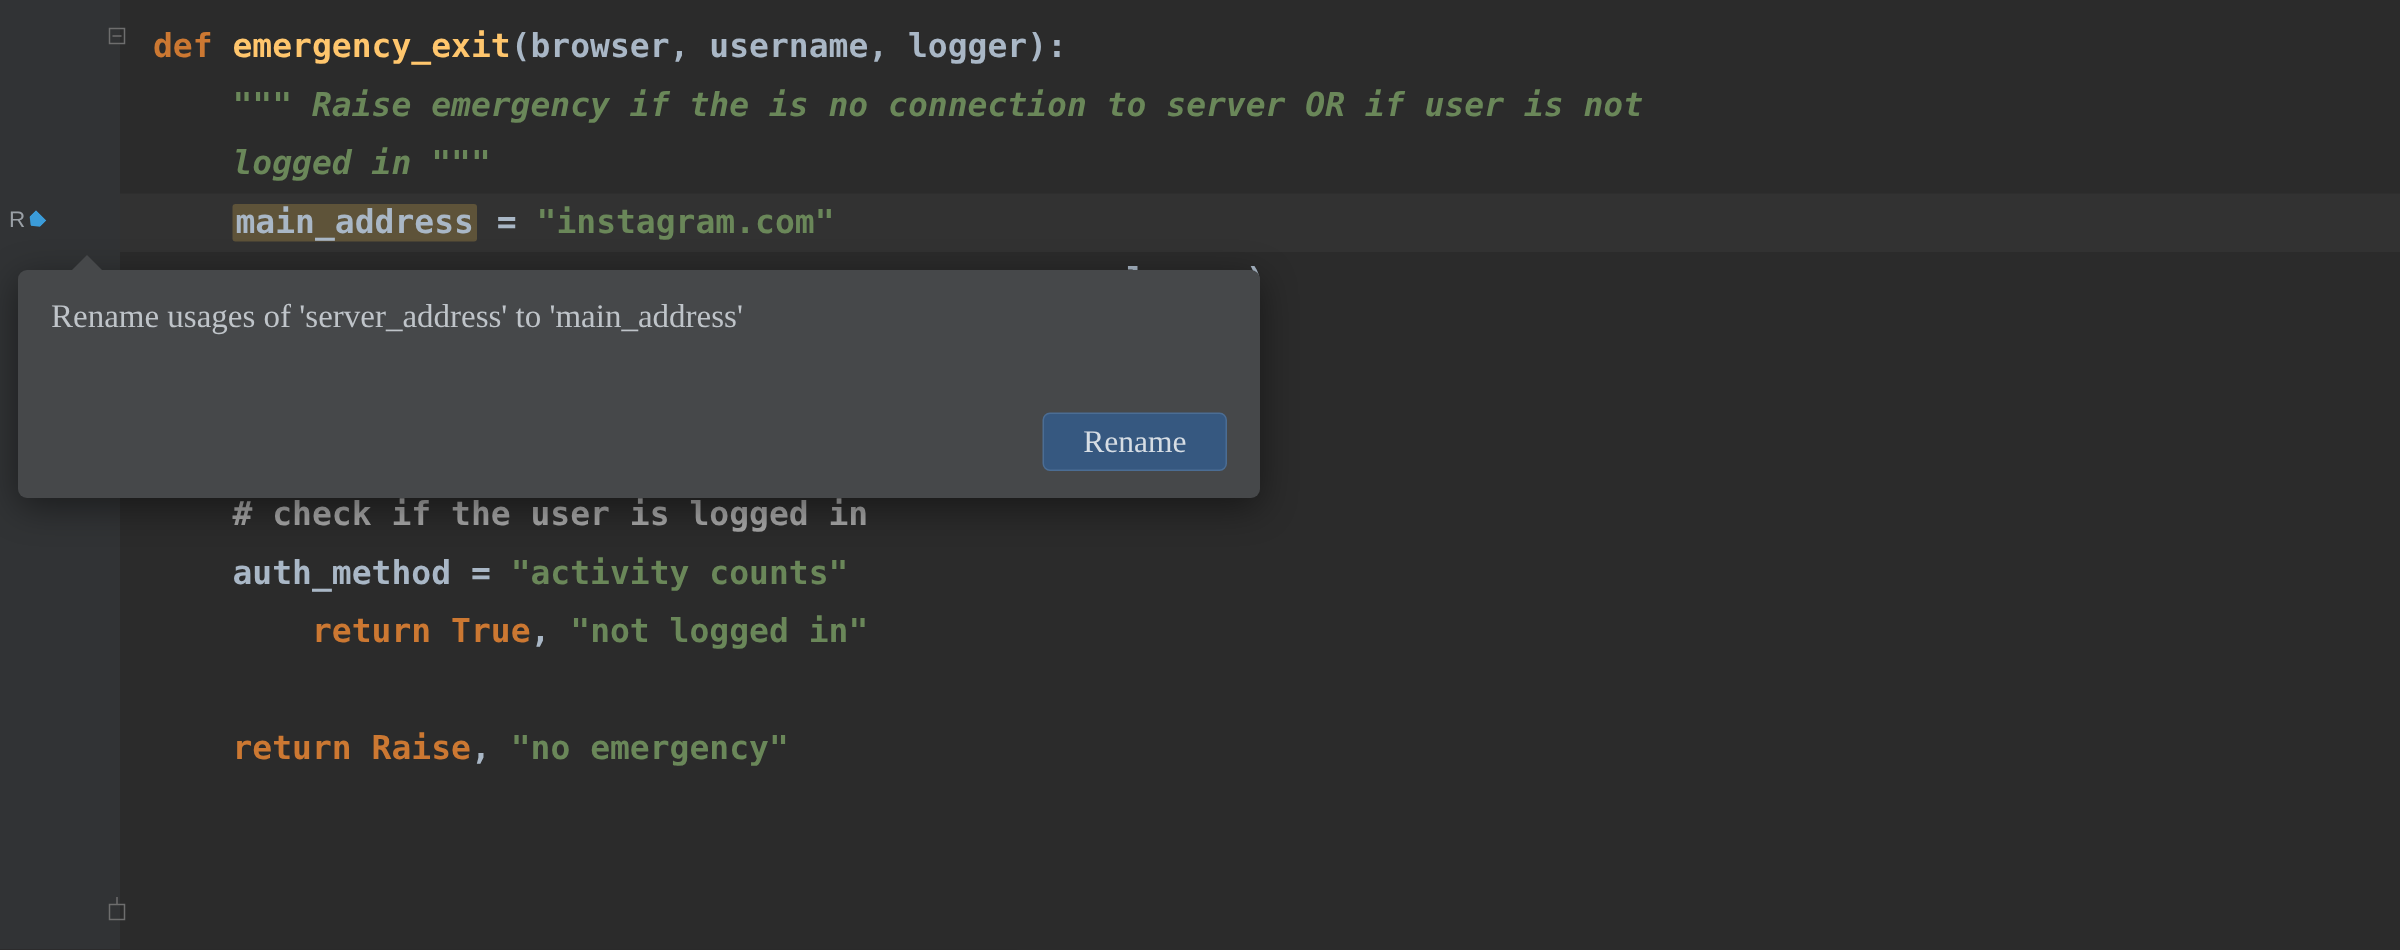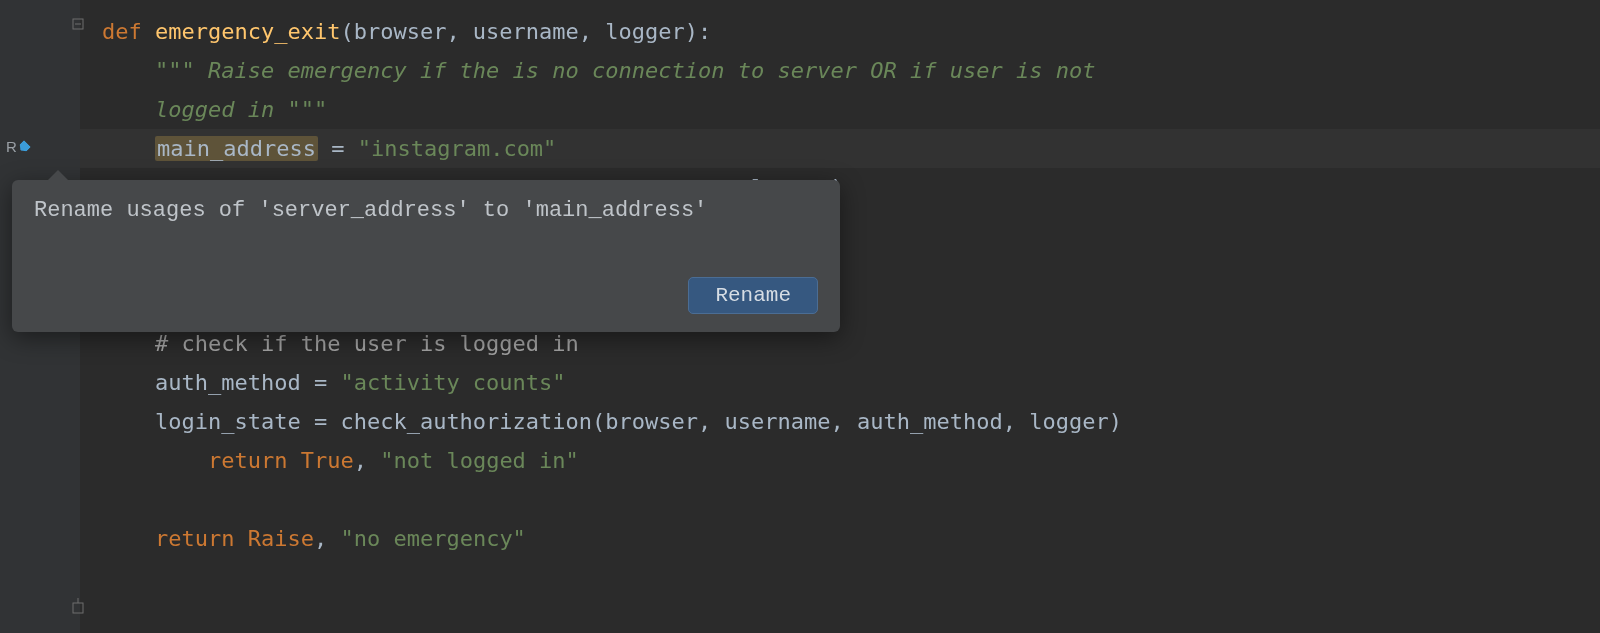--- a/index.html
+++ b/index.html
@@ -25,20 +25,21 @@
     left: 80px;
     right: 0;
     top: 0;
     padding-top: 12px;
   }
   .line {
     white-space: pre;
     line-height: 39px;
     padding-left: 22px;
     position: relative;
+    font-weight: bold;
   }
   .line.hl {
     background: #323232;
   }
   .kw   { color: #cc7832; }   
   .fn   { color: #ffc66d; }   
   .pl   { color: #a9b7c6; }   
   .str  { color: #6a8759; }   
   .doc  { color: #6a8759; font-style: italic; }
   .cmt  { color: #a3a3a3; }   
@@ -77,21 +78,21 @@
   
   .popup {
     position: absolute;
     left: 12px;
     top: 180px;
     width: 828px;
     height: 152px;
     background: #46484a;
     border-radius: 6px;
     box-shadow: 0 6px 24px rgba(0,0,0,.45);
-    font-family: Liberation Mono, monospace;
+    font-family: Liberation Serif, serif;
     color: #bfc4c9;
     padding: 18px 22px;
   }
   .popup::before {
     content: "";
     position: absolute;
     top: -10px;
     left: 34px;
     border-left: 12px solid transparent;
     border-right: 12px solid transparent;
@@ -153,21 +154,20 @@
   <div class="line">                                               <span class="pl">, logger)</span></div>
 
   <div class="line">&nbsp;</div>
   <div class="line">&nbsp;</div>
   <div class="line">&nbsp;</div>
 
   <div class="line">    <span class="cmt"># check if the user is logged in</span></div>
 
   <div class="line">    <span class="pl">auth_method = </span><span class="str">"activity counts"</span></div>
 
-  <div class="line">    <span class="pl">login_state = check_authorization(browser, username, auth_method, logger)</span></div>
 
 
   <div class="line">        <span class="kw">return True</span><span class="pl">, </span><span class="str">"not logged in"</span></div>
 
   <div class="line">&nbsp;</div>
 
   <div class="line">    <span class="kw">return Raise</span><span class="pl">, </span><span class="str">"no emergency"</span></div>
 
 </div>
 

